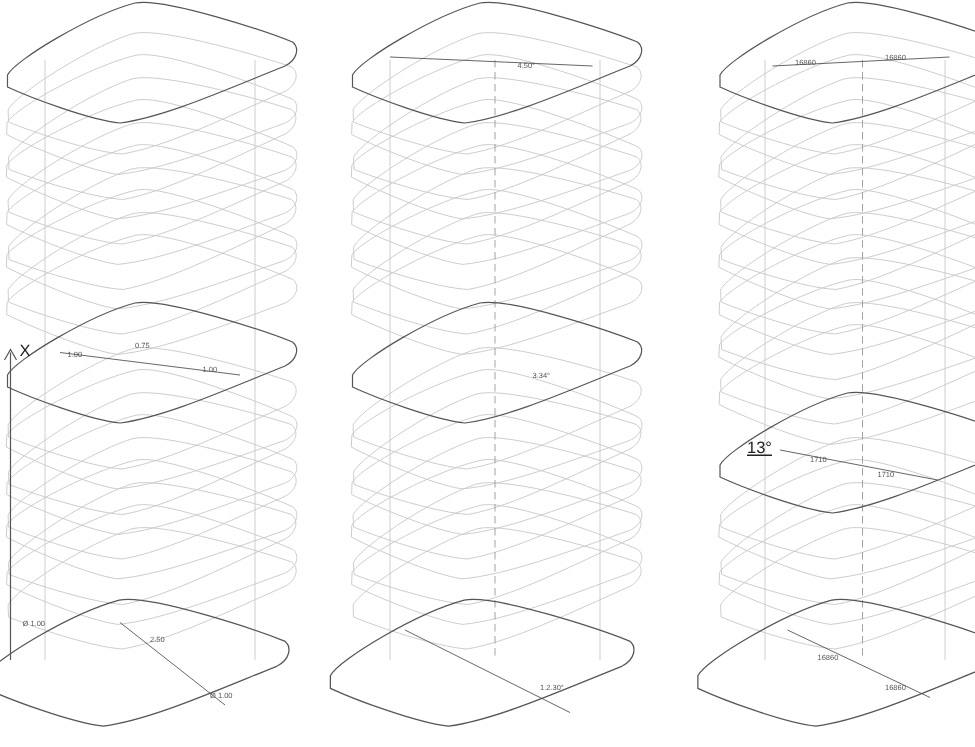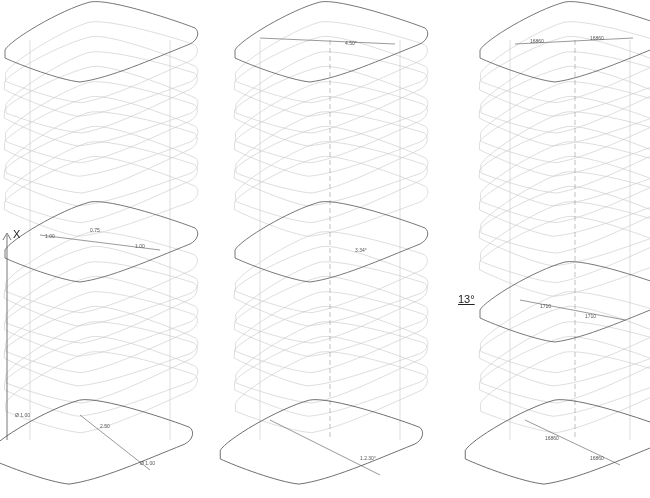--- a/index.html
+++ b/index.html
@@ -138,13 +138,13 @@
     <text class="tiny" x="-45" y="43">16860</text>
     <text class="tiny" x="15" y="40">16860</text>
     <text class="tiny" x="-35" y="308">1710</text>
     <text class="tiny" x="10" y="318">1710</text>
     <text class="tiny" x="-30" y="440">16860</text>
     <text class="tiny" x="15" y="460">16860</text>
   </g>
 </svg>
 
 <div class="label" style="left:13px; top:228px;">X</div>
-<div class="label" style="left:458px; top:293px;text-decoration:underline;">13°</div>
+<div class="label" style="left:498px; top:293px;text-decoration:underline;">13°</div>
 
 </body></html>

